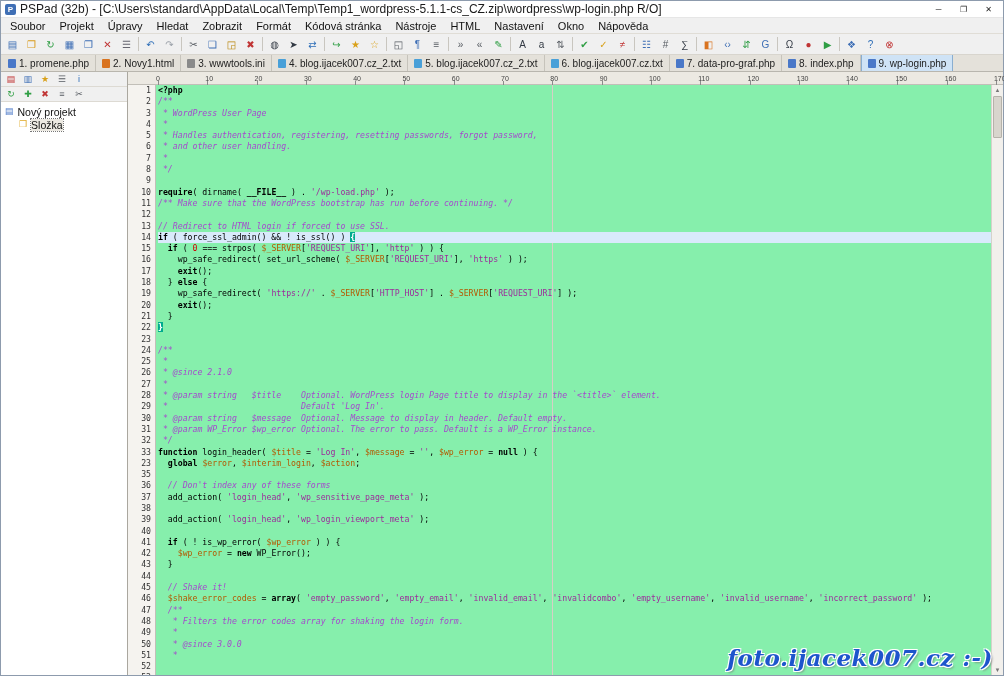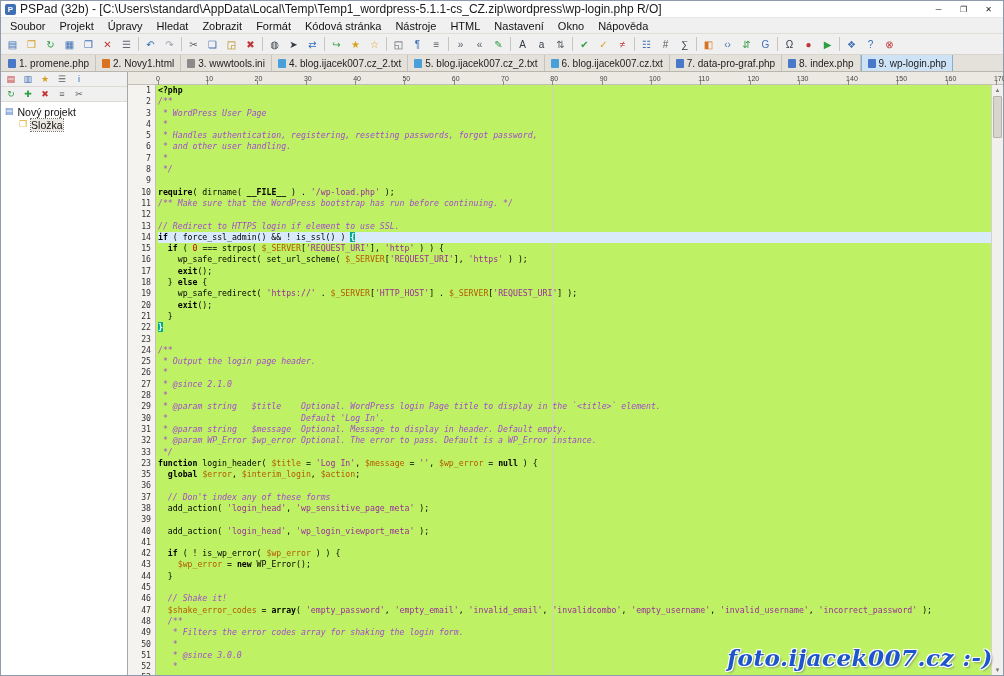--- a/index.html
+++ b/index.html
@@ -48,21 +48,21 @@
   .editor{flex:1;position:relative;display:flex;flex-direction:column;min-width:0;background:#fff}
   .ruler{height:13px;flex:0 0 auto;background:#ece9e2;border-bottom:1px solid #c2bfb8;position:relative;font-family:"DejaVu Sans Mono",monospace;font-size:8.2px}
   .ruler-scale{position:absolute;left:30px;top:0;right:0;height:100%}
   .rl{position:absolute;top:1px}
   .rl::before{content:"";position:absolute;left:0;top:8px;height:4px;width:0;border-left:1px solid #8a8a8a}
   .rl b{font-family:"Liberation Sans",sans-serif;font-size:7px;font-weight:normal;color:#444;position:relative;left:-2px}
 
   .editbody{flex:1;display:flex;min-height:0;position:relative}
   .gutter{width:28px;flex:0 0 auto;background:#f5f3ef;border-right:1px solid #c2bfb8;font-family:"DejaVu Sans Mono",monospace;font-size:8.2px;color:#333;text-align:right;padding-right:4px;overflow:hidden}
   .gn{height:var(--lh);line-height:var(--lh)}
-  .codewrap{flex:1;position:relative;overflow:hidden;font-family:"DejaVu Sans Mono",monospace;font-size:8.2px;background:#bef264;min-width:0}
+  .codewrap{flex:1;position:relative;overflow:hidden;font-family:"DejaVu Sans Mono",monospace;font-size:8.2px;background:#86efac;min-width:0}
   .margin-line{position:absolute;top:0;bottom:0;width:1px;background:#d5d0c6;margin-left:2px;z-index:0}
   .code{position:relative;z-index:1;padding-left:2px}
   .line{height:var(--lh);line-height:var(--lh);white-space:pre;color:#000}
   .line.cur{background:var(--c-curline)}
   .t-k{font-weight:bold}
   .t-c{color:var(--c-comment);font-style:italic}
   .t-s{color:var(--c-string)}
   .t-v{color:var(--c-var)}
   .t-n{color:var(--c-num)}
   .t-b{background:var(--c-brk);color:#fff;font-weight:bold}
@@ -319,33 +319,32 @@
               <div class="line"><span class="t-c"> * WordPress User Page</span></div>
               <div class="line"><span class="t-c"> *</span></div>
               <div class="line"><span class="t-c"> * Handles authentication, registering, resetting passwords, forgot password,</span></div>
               <div class="line"><span class="t-c"> * and other user handling.</span></div>
               <div class="line"><span class="t-c"> *</span></div>
               <div class="line"><span class="t-c"> */</span></div>
               <div class="line"></div>
               <div class="line"><span class="t-k">require</span><span class="t-p">( dirname( </span><span class="t-k">__FILE__</span><span class="t-p"> ) . </span><span class="t-s">'/wp-load.php'</span><span class="t-p"> );</span></div>
               <div class="line"><span class="t-c">/** Make sure that the WordPress bootstrap has run before continuing. */</span></div>
               <div class="line"></div>
-              <div class="line"><span class="t-c">// Redirect to HTTPS login if element to use SSL.</span></div>
+              <div class="line"><span class="t-c">// Redirect to HTML login if forced to use SSL.</span></div>
               <div class="line cur"><span class="t-k">if</span><span class="t-p"> ( force_ssl_admin() &amp;&amp; ! is_ssl() ) </span><span class="t-b">{</span></div>
               <div class="line"><span class="t-p">  </span><span class="t-k">if</span><span class="t-p"> ( </span><span class="t-n">0</span><span class="t-p"> === strpos( </span><span class="t-v">$_SERVER</span><span class="t-p">[</span><span class="t-s">'REQUEST_URI'</span><span class="t-p">], </span><span class="t-s">'http'</span><span class="t-p"> ) ) {</span></div>
               <div class="line"><span class="t-p">    wp_safe_redirect( set_url_scheme( </span><span class="t-v">$_SERVER</span><span class="t-p">[</span><span class="t-s">'REQUEST_URI'</span><span class="t-p">], </span><span class="t-s">'https'</span><span class="t-p"> ) );</span></div>
               <div class="line"><span class="t-p">    </span><span class="t-k">exit</span><span class="t-p">();</span></div>
               <div class="line"><span class="t-p">  } </span><span class="t-k">else</span><span class="t-p"> {</span></div>
               <div class="line"><span class="t-p">    wp_safe_redirect( </span><span class="t-s">'https://'</span><span class="t-p"> . </span><span class="t-v">$_SERVER</span><span class="t-p">[</span><span class="t-s">'HTTP_HOST'</span><span class="t-p">] . </span><span class="t-v">$_SERVER</span><span class="t-p">[</span><span class="t-s">'REQUEST_URI'</span><span class="t-p">] );</span></div>
               <div class="line"><span class="t-p">    </span><span class="t-k">exit</span><span class="t-p">();</span></div>
               <div class="line"><span class="t-p">  }</span></div>
               <div class="line"><span class="t-b">}</span></div>
               <div class="line"></div>
               <div class="line"><span class="t-c">/**</span></div>
-              <div class="line"><span class="t-c"> * Output the login page header.</span></div>
               <div class="line"><span class="t-c"> *</span></div>
               <div class="line"><span class="t-c"> * @since 2.1.0</span></div>
               <div class="line"><span class="t-c"> *</span></div>
               <div class="line"><span class="t-c"> * @param string   $title    Optional. WordPress login Page title to display in the `&lt;title&gt;` element.</span></div>
               <div class="line"><span class="t-c"> *                           Default 'Log In'.</span></div>
               <div class="line"><span class="t-c"> * @param string   $message  Optional. Message to display in header. Default empty.</span></div>
               <div class="line"><span class="t-c"> * @param WP_Error $wp_error Optional. The error to pass. Default is a WP_Error instance.</span></div>
               <div class="line"><span class="t-c"> */</span></div>
               <div class="line"><span class="t-k">function</span><span class="t-p"> login_header( </span><span class="t-v">$title</span><span class="t-p"> = </span><span class="t-s">'Log In'</span><span class="t-p">, </span><span class="t-v">$message</span><span class="t-p"> = </span><span class="t-s">''</span><span class="t-p">, </span><span class="t-v">$wp_error</span><span class="t-p"> = </span><span class="t-k">null</span><span class="t-p"> ) {</span></div>
               <div class="line"><span class="t-p">  </span><span class="t-k">global</span><span class="t-p"> </span><span class="t-v">$error</span><span class="t-p">, </span><span class="t-v">$interim_login</span><span class="t-p">, </span><span class="t-v">$action</span><span class="t-p">;</span></div>

